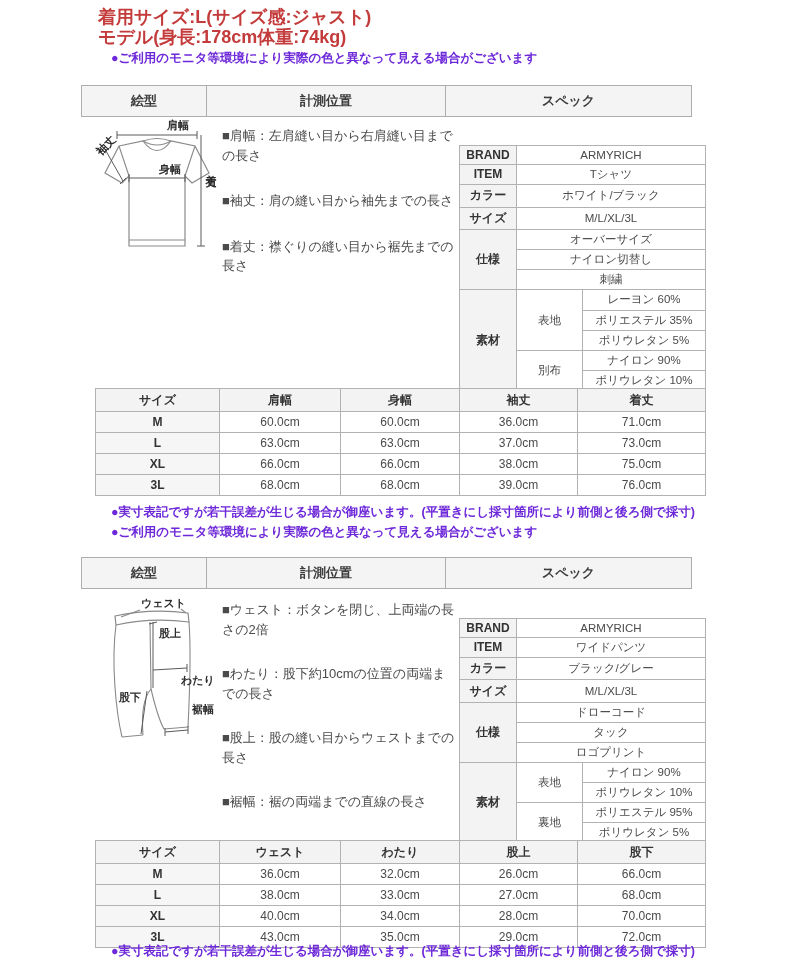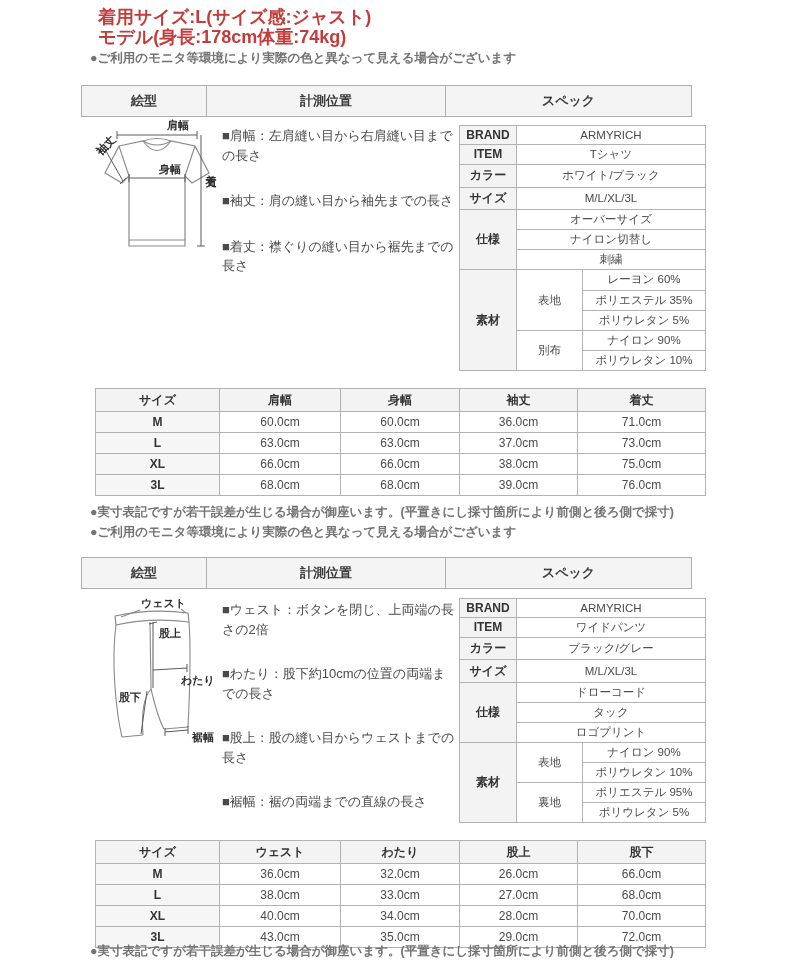--- a/index.html
+++ b/index.html
@@ -1,27 +1,27 @@
 <!DOCTYPE html>
 <html><head>
 <meta charset="utf-8">
 <style>
   html,body{margin:0;padding:0;background:#fff;}
   body{font-family:"Liberation Sans","DejaVu Sans",sans-serif;color:#4a4a4a;}
   .page{position:relative;width:800px;height:960px;background:#fff;overflow:hidden;}
 
-  .red-text{position:absolute;left:90px;color:#737373;font-size:12.5px;font-weight:bold;white-space:nowrap;}
+  .red-text{position:absolute;left:111px;color:#6d28d9;font-size:12.5px;font-weight:bold;white-space:nowrap;}
   .info-text{position:absolute;left:98px;color:#c43b3b;font-size:18px;font-weight:bold;white-space:nowrap;}
 
   table{border-collapse:collapse;table-layout:fixed;}
   .sec-header{position:absolute;left:81px;width:611px;}
   .sec-header td{border:1px solid #aeaeae;background:#f4f4f4;height:28px;text-align:center;
     font-size:13px;font-weight:bold;color:#3c3c3c;}
 
-  .spec-table{position:absolute;left:459px;width:247px;font-size:11.5px;}
+  .spec-table{position:absolute;left:459px;width:247px;font-size:11.5px;margin-top:20px;}
   .spec-table th,.spec-table td{border:1px solid #b2b2b2;text-align:center;padding:0 2px;color:#4a4a4a;overflow:hidden;white-space:nowrap;}
   .spec-table th{background:#f3f3f3;font-weight:bold;color:#333;font-size:12px;}
   .spec-t1{height:246px;}
   .spec-t2{height:225px;}
 
   .size-table{position:absolute;left:95px;width:611px;font-size:12px;}
   .size-table th,.size-table td{border:1px solid #b2b2b2;text-align:center;padding:0;color:#4a4a4a;}
   .size-table thead th{background:#f3f3f3;height:22px;font-weight:bold;color:#333;font-size:12px;}
   .size-table tbody th{background:#f6f6f6;font-weight:bold;color:#333;}
   .size-table tbody th,.size-table tbody td{height:20px;}
@@ -234,21 +234,21 @@
       <line class="mline" x1="92" y1="66" x2="92" y2="74"></line>
       <line class="mline" x1="52" y1="93" x2="46" y2="136"></line>
       <line class="mline" x1="70" y1="134" x2="93" y2="132"></line>
       <line class="mline" x1="70" y1="130" x2="70" y2="138"></line>
       <line class="mline" x1="93" y1="128" x2="93" y2="136"></line>
     </svg>
     <span class="dlabel" style="left:46px;top:0;">ウェスト</span>
     <span class="dlabel" style="left:64px;top:30px;">股上</span>
     <span class="dlabel" style="left:86px;top:77px;">わたり</span>
     <span class="dlabel" style="left:24px;top:94px;">股下</span>
-    <span class="dlabel" style="left:97px;top:134px;">裾幅</span>
+    <span class="dlabel" style="left:97px;top:106px;">裾幅</span>
   </div>
 
   <div class="measures" style="top:600px;">
     <p>■ウェスト：ボタンを閉じ、上両端の長さの2倍</p>
     <p>■わたり：股下約10cmの位置の両端までの長さ</p>
     <p>■股上：股の縫い目からウェストまでの長さ</p>
     <p>■裾幅：裾の両端までの直線の長さ</p>
     <p>■股下：股の縫い目から裾までの長さ</p>
   </div>
 

